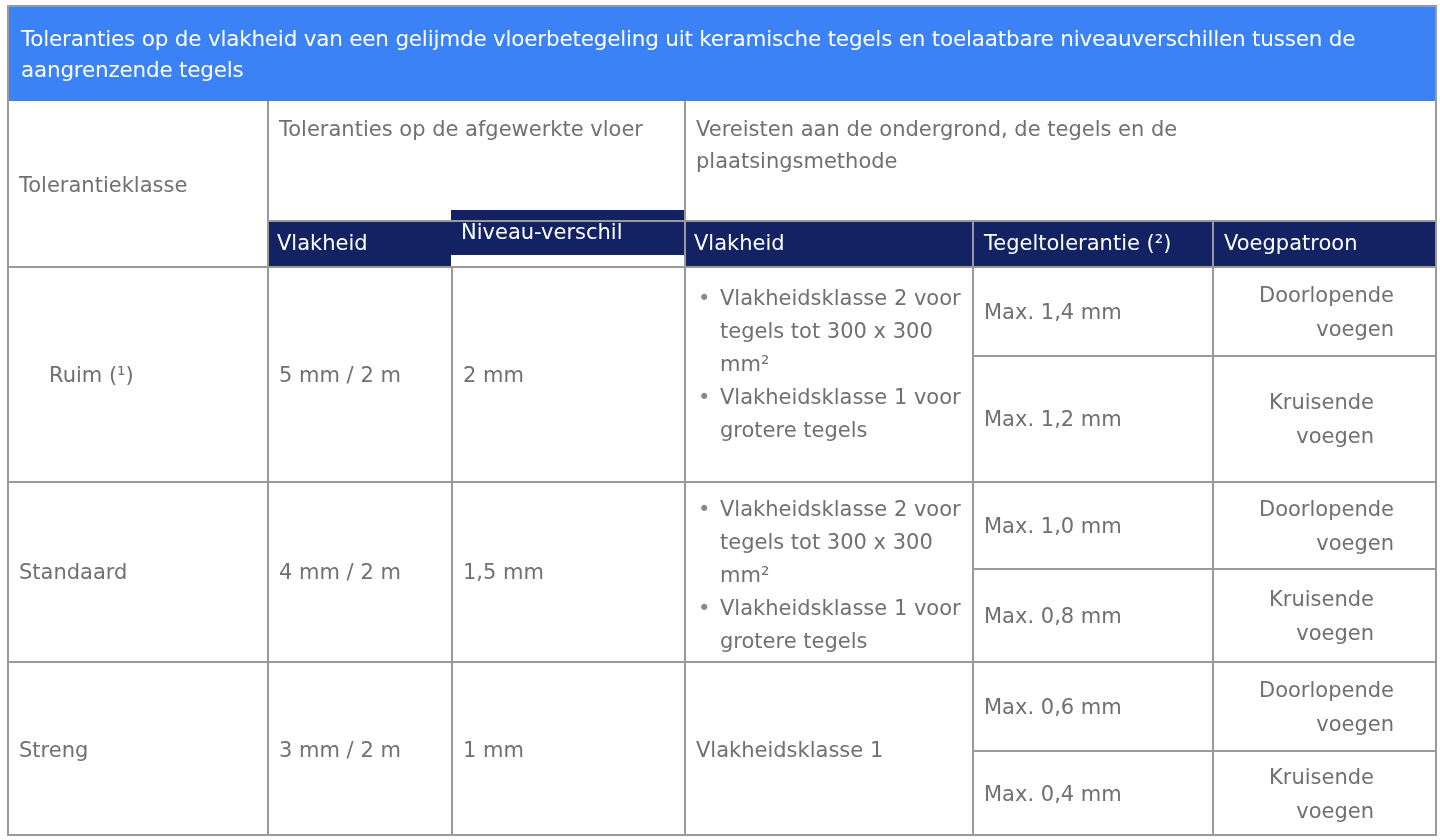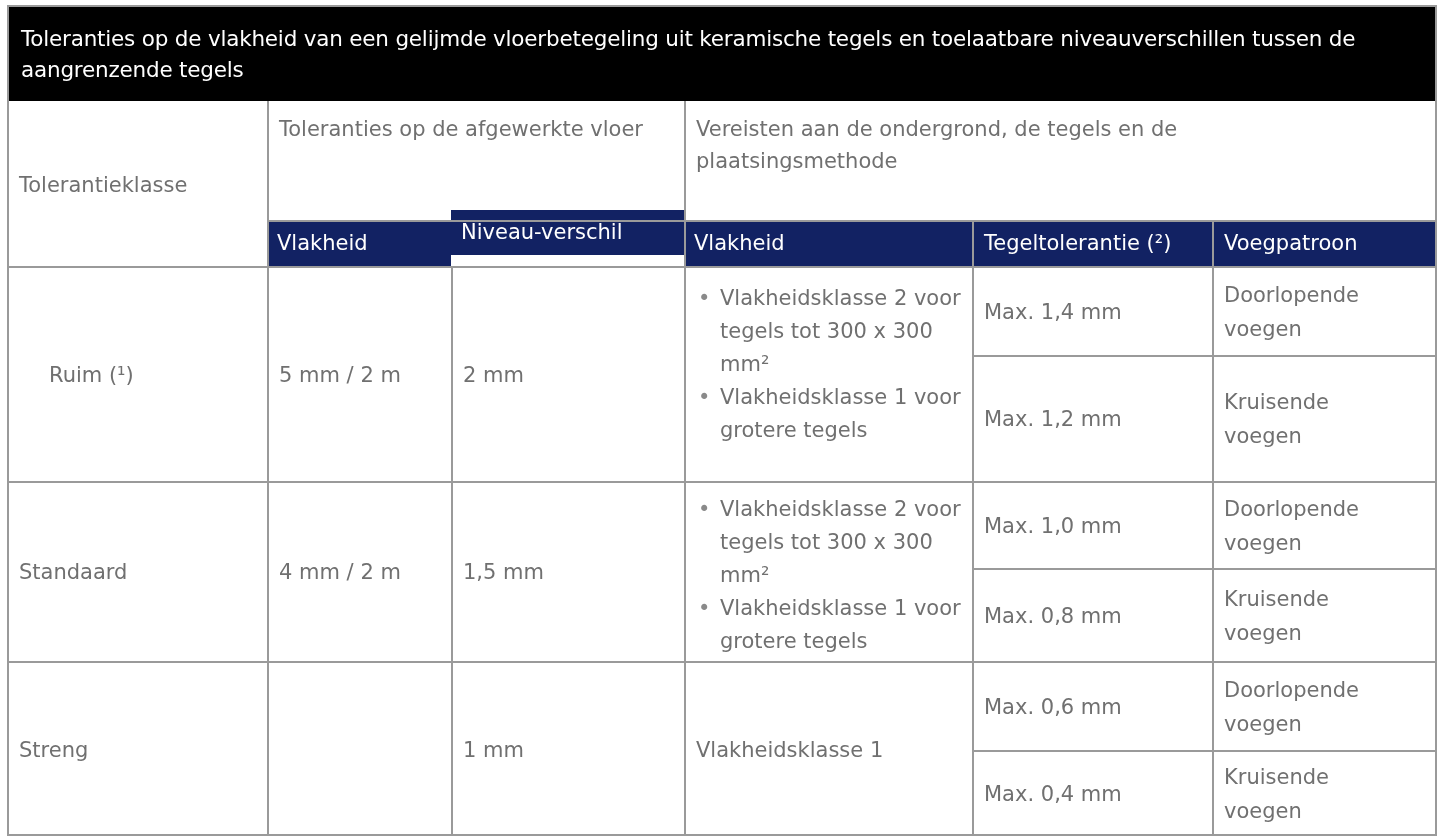--- a/index.html
+++ b/index.html
@@ -3,26 +3,26 @@
 <meta charset="utf-8">
 <style>
   html, body { margin:0; padding:0; background:#ffffff; }
   body { width:1440px; height:840px; position:relative; overflow:hidden;
          font-family:"DejaVu Sans", sans-serif; }
   .tbl { position:absolute; left:7px; top:5px; width:1430px; height:831px;
          border:2px solid #9a9a9a; box-sizing:border-box; }
   .cell { position:absolute; box-sizing:border-box; color:#707070;
           font-size:21px; line-height:34px; padding:0 10px; }
   .title { position:absolute; left:0; top:0; width:100%; height:94px;
-           background:#000000; color:#ffffff; font-size:21.5px; line-height:31px;
+           background:#3b82f6; color:#ffffff; font-size:21.5px; line-height:31px;
            padding:16px 12px 0 12px; box-sizing:border-box; letter-spacing:-0.2px; }
   .hdr { background:#122263; color:#ffffff; font-size:21px; line-height:44px; }
   .vl { position:absolute; width:2px; background:#9a9a9a; }
   .hl { position:absolute; height:2px; background:#9a9a9a; }
-  .vmid { display:flex; align-items:center; }
+  .vmid { display:flex; align-items:center;text-align:right; }
   ul.bul { margin:0; padding:0 0 0 24px; list-style:none; }
   ul.bul li { position:relative; }
   ul.bul li::before { content:"\2022"; position:absolute; left:-22px; color:#8a8a8a; }
 </style>
 </head>
 <body>
 
 <div class="tbl">
 
   <div class="title">Toleranties op de vlakheid van een gelijmde vloerbetegeling uit keramische tegels en toelaatbare niveauverschillen tussen de aangrenzende tegels</div>
@@ -91,20 +91,23 @@
   <div class="cell vmid" style="left:965px;top:563px;width:240px;height:91px;">
       <span>Max. 0,8 mm</span>
     </div>
   <div class="cell vmid" style="left:1205px;top:563px;width:221px;height:91px;">
       <span style="width:150px;">Kruisende voegen</span>
     </div>
 
   <div class="cell vmid" style="left:0;top:656px;width:258px;height:173px;">
       <span>Streng</span>
     </div>
+  <div class="cell vmid" style="left:260px;top:656px;width:182px;height:173px;">
+      <span>3 mm / 2 m</span>
+    </div>
   <div class="cell vmid" style="left:444px;top:656px;width:231px;height:173px;">
       <span>1 mm</span>
     </div>
   <div class="cell vmid" style="left:677px;top:656px;width:288px;height:173px;">
       <span>Vlakheidsklasse 1</span>
     </div>
   <div class="cell vmid" style="left:965px;top:656px;width:240px;height:87px;">
       <span>Max. 0,6 mm</span>
     </div>
   <div class="cell vmid" style="left:1205px;top:656px;width:221px;height:87px;">

